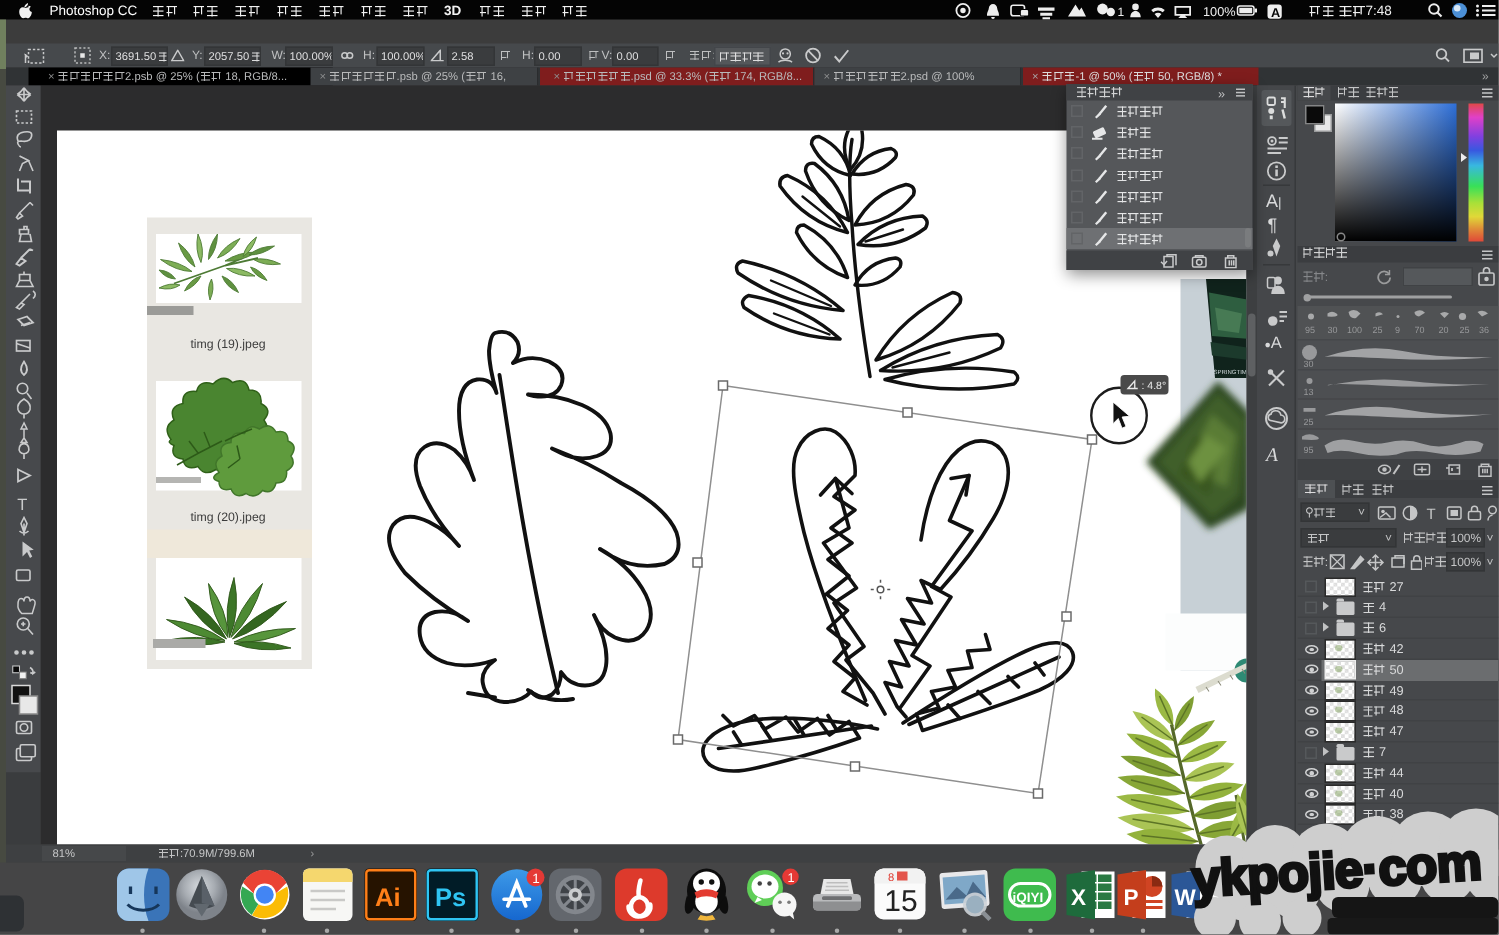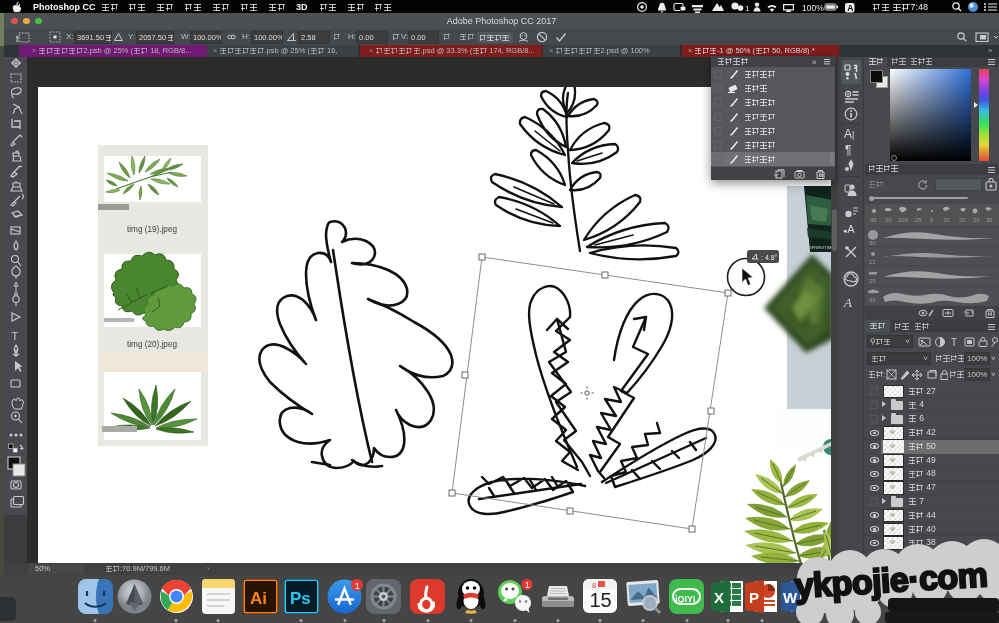--- a/index.html
+++ b/index.html
@@ -19,21 +19,21 @@
 .lab{position:absolute;color:#bfc0c1;font-size:8px;line-height:13px}
 .eye{position:absolute;width:9px;height:6px;border:1px solid #cfd0d1;border-radius:50%}
 .eye:after{content:"";position:absolute;left:2.2px;top:1px;width:2.6px;height:2.6px;border-radius:50%;background:#cfd0d1}
 </style></head><body>
 <div id="s">
 
 <div class="a" style="left:0;top:0;width:999px;height:13px;background:#040404;color:#f2f2f2;font-size:9px">
  <svg class="a" style="left:12px;top:1.5px" width="10" height="11" viewBox="0 0 10 11">
         <path fill="#f0f0f0" d="M7 2.9c-.6 0-1.3.35-1.9.35S3.9 2.9 3.2 2.9C1.9 2.9.8 4 .8 5.9c0 2.2 1.5 4.3 2.6 4.3.5 0 .9-.3 1.6-.3s1 .3 1.6.3c1.1 0 2.6-2.1 2.6-4.2-1-.4-1.6-1.1-1.6-1.9 0-.7.4-1.3 1-1.6-.4-.4-1-.6-1.6-.6zM5.9 2c.5-.6.9-1.3.8-1.9-.6 0-1.3.4-1.7 1-.4.5-.8 1.2-.7 1.8.7 0 1.2-.3 1.6-.9z"></path>
       </svg>
- <div class="a" style="left:33px;top:2px;font-weight:bold;color:#fff">Photoshop CC</div>
+ <div class="a" style="left:33px;top:2px;font-weight:normal;color:#fff">Photoshop CC</div>
  <div class="a" style="left:101px;top:2px"><i class="z"></i><i class="z2"></i></div>
  <div class="a" style="left:128px;top:2px"><i class="z2"></i><i class="z"></i></div>
  <div class="a" style="left:156px;top:2px"><i class="z"></i><i class="z2"></i></div>
  <div class="a" style="left:184px;top:2px"><i class="z2"></i><i class="z"></i></div>
  <div class="a" style="left:212px;top:2px"><i class="z"></i><i class="z2"></i></div>
  <div class="a" style="left:240px;top:2px"><i class="z2"></i><i class="z"></i></div>
  <div class="a" style="left:268px;top:2px"><i class="z"></i><i class="z2"></i></div>
  <div class="a" style="left:296px;top:2px;font-weight:bold">3D</div>
  <div class="a" style="left:319px;top:2px"><i class="z2"></i><i class="z"></i></div>
  <div class="a" style="left:347px;top:2px"><i class="z"></i><i class="z2"></i></div>
@@ -68,26 +68,20 @@
         <path d="M7.3 7.3 10 10" stroke="#ededed" stroke-width="1.4"></path>
   <circle cx="22" cy="6" r="5" fill="#4b8fd6"></circle>
         <circle cx="20.5" cy="4.5" r="2.2" fill="#d9e8f6"></circle>
   <path d="M37 3h9M37 6h9M37 9h9" stroke="#ededed" stroke-width="1.2"></path>
         <circle cx="34" cy="3" r="1"></circle>
         <circle cx="34" cy="6" r="1"></circle>
         <circle cx="34" cy="9" r="1"></circle>
  </svg>
 </div>
 
-<div class="a" style="left:4px;top:13px;width:995px;height:15.5px;background:#4c4f53">
- <div class="a" style="left:7px;top:4.6px;width:6.5px;height:6.5px;border-radius:50%;background:#d8544d"></div>
- <div class="a" style="left:19px;top:4.6px;width:6.5px;height:6.5px;border-radius:50%;background:#e8a840"></div>
- <div class="a" style="left:31px;top:4.6px;width:6.5px;height:6.5px;border-radius:50%;background:#45c046"></div>
- <div class="a" style="left:0;top:3px;width:100%;text-align:center;color:#d8d9da;font-size:9px">Adobe Photoshop CC 2017</div>
-</div>
 <div class="a" style="left:0;top:13px;width:4px;height:33px;background:#70805e"></div>
 <div class="a" style="left:0;top:46px;width:4px;height:530px;background:#474a41"></div>
 
 <div class="a" style="left:4px;top:28.5px;width:995px;height:16.5px;background:#46494c;background:#46494c;color:#c9cacb;font-size:8px">
  <svg class="a" style="left:12px;top:3px" width="14" height="11" viewBox="0 0 14 11" fill="none" stroke="#c9cacb" stroke-width="1" stroke-dasharray="1.6 1.3">
   <rect x="3" y="1" width="10" height="9"></rect>
         <path d="M1 4 1 10" stroke-dasharray="none"></path>
         <path d="M0 3.5 3 5.5 1.5 6.5z" fill="#c9cacb" stroke="none" stroke-dasharray="none"></path>
  </svg>
  <svg class="a" style="left:45px;top:2.5px" width="12" height="12" viewBox="0 0 12 12">
@@ -138,21 +132,21 @@
  <svg class="a" style="left:952px;top:3.5px" width="44" height="10" viewBox="0 0 44 10" fill="none" stroke="#c9cacb" stroke-width="1.2">
         <circle cx="5" cy="4" r="3.2"></circle>
         <path d="M7.3 6.3 10 9"></path>
         <rect x="20" y="1" width="12" height="8.5" stroke-width="1.1"></rect>
         <rect x="24" y="3" width="6" height="4.5" fill="#c9cacb" stroke="none"></rect>
         <path d="M38 4 40 6 42 4" stroke-width="1"></path>
       </svg>
 </div>
 
 <div class="a" style="left:4px;top:45px;width:995px;height:12px;background:#303335;color:#b9babb;font-size:7.5px">
- <div class="a" style="left:15px;top:0;width:203px;height:12px;background:#701a75;border-right:1px solid #2a2c2e;line-height:12px"><span style="margin-left:13px;color:#8f9091">×</span> <i class="z"></i><i class="z2"></i><i class="z"></i><i class="z2"></i><i class="z"></i><i class="z2"></i>2.psb @ 25% (<i class="z"></i><i class="z2"></i> 18, RGB/8...</div>
+ <div class="a" style="left:15px;top:0;width:203px;height:12px;background:#000000;border-right:1px solid #2a2c2e;line-height:12px"><span style="margin-left:13px;color:#8f9091">×</span> <i class="z"></i><i class="z2"></i><i class="z"></i><i class="z2"></i><i class="z"></i><i class="z2"></i>2.psb @ 25% (<i class="z"></i><i class="z2"></i> 18, RGB/8...</div>
  <div class="a" style="left:203px;top:0;width:152px;height:12px;background:#3e4144;border-right:1px solid #2a2c2e;line-height:12px"><span style="margin-left:6px;color:#8f9091">×</span> <i class="z"></i><i class="z2"></i><i class="z"></i><i class="z2"></i><i class="z"></i><i class="z2"></i>.psb @ 25% (<i class="z"></i><i class="z2"></i> 16, RGB/8...</div>
  <div class="a" style="left:356px;top:0;width:183px;height:12px;background:#7f1d1d;border-right:1px solid #2a2c2e;line-height:12px"><span style="margin-left:9px;color:#8f9091">×</span> <i class="z2"></i><i class="z"></i><i class="z2"></i><i class="z"></i><i class="z2"></i><i class="z"></i>.psd @ 33.3% (<i class="z"></i><i class="z2"></i> 174, RGB/8...</div>
  <div class="a" style="left:539px;top:0;width:138px;height:12px;background:#3e4144;border-right:1px solid #2a2c2e;line-height:12px"><span style="margin-left:6px;color:#8f9091">×</span> <i class="z2"></i><i class="z"></i><i class="z2"></i><i class="z"></i><i class="z2"></i><i class="z"></i>2.psd @ 100%(RGB/8)...</div>
  <div class="a" style="left:678px;top:0;width:157px;height:12px;background:#7f1d1d;line-height:12px;color:#dededf;overflow:hidden;white-space:nowrap"><span style="margin-left:6px;color:#a8a9aa">×</span> <i class="z"></i><i class="z2"></i><i class="z"></i>-1 @ 50% (<i class="z"></i><i class="z2"></i> 50, RGB/8) *</div>
  <span class="a" style="left:984px;top:1px;color:#9fa0a1;font-size:8px">»</span>
 </div>
 
 <div class="a" style="left:27px;top:57px;width:811px;height:506px;background:#2c2c2d"></div>
 <div class="a" style="left:38px;top:87px;width:793px;height:476px;background:#ffffff"></div>
 
@@ -402,21 +396,21 @@
   <rect x="7" y="442" width="10" height="8" rx="1"></rect>
         <rect x="9.5" y="439.5" width="10" height="8" rx="1" fill="#47494c"></rect>
  </g>
 </svg>
 
 <div class="a" style="left:831px;top:57px;width:7px;height:506px;background:#3d3f41"></div>
 <div class="a" style="left:832px;top:209px;width:5px;height:42px;background:#5e6062;border-radius:3px"></div>
 
 <div class="a" style="left:4px;top:563px;width:995px;height:12px;background:#3e4042;color:#c5c6c7;font-size:7.5px;line-height:12px">
  <div class="a" style="left:24px;top:1px;width:56px;height:10px;background:#46484a"></div>
- <div class="a" style="left:31px;top:0">50%</div>
+ <div class="a" style="left:31px;top:0">81%</div>
  <div class="a" style="left:101px;top:0"><i class="z"></i><i class="z2"></i>:70.9M/799.6M</div>
  <div class="a" style="left:203px;top:0;color:#9a9b9c">›</div>
  <div class="a" style="left:898px;top:1.5px;width:95px;height:9px;background:#5d5f61;border-radius:4px"></div>
 </div>
 
 <div class="a" style="left:838px;top:57px;width:161px;height:506px;background:#46484b"></div>
 
 <div class="a" style="left:838px;top:57px;width:26px;height:506px;background:#45474a;border-right:1px solid #37393b;color:#c9cacb">
  <div class="a" style="left:3px;top:3px;width:20px;height:24px;background:#55585b;border-radius:2px"></div>
  <svg class="a" style="left:6px;top:7px" width="15" height="16" viewBox="0 0 15 16" fill="#dcdddd">

